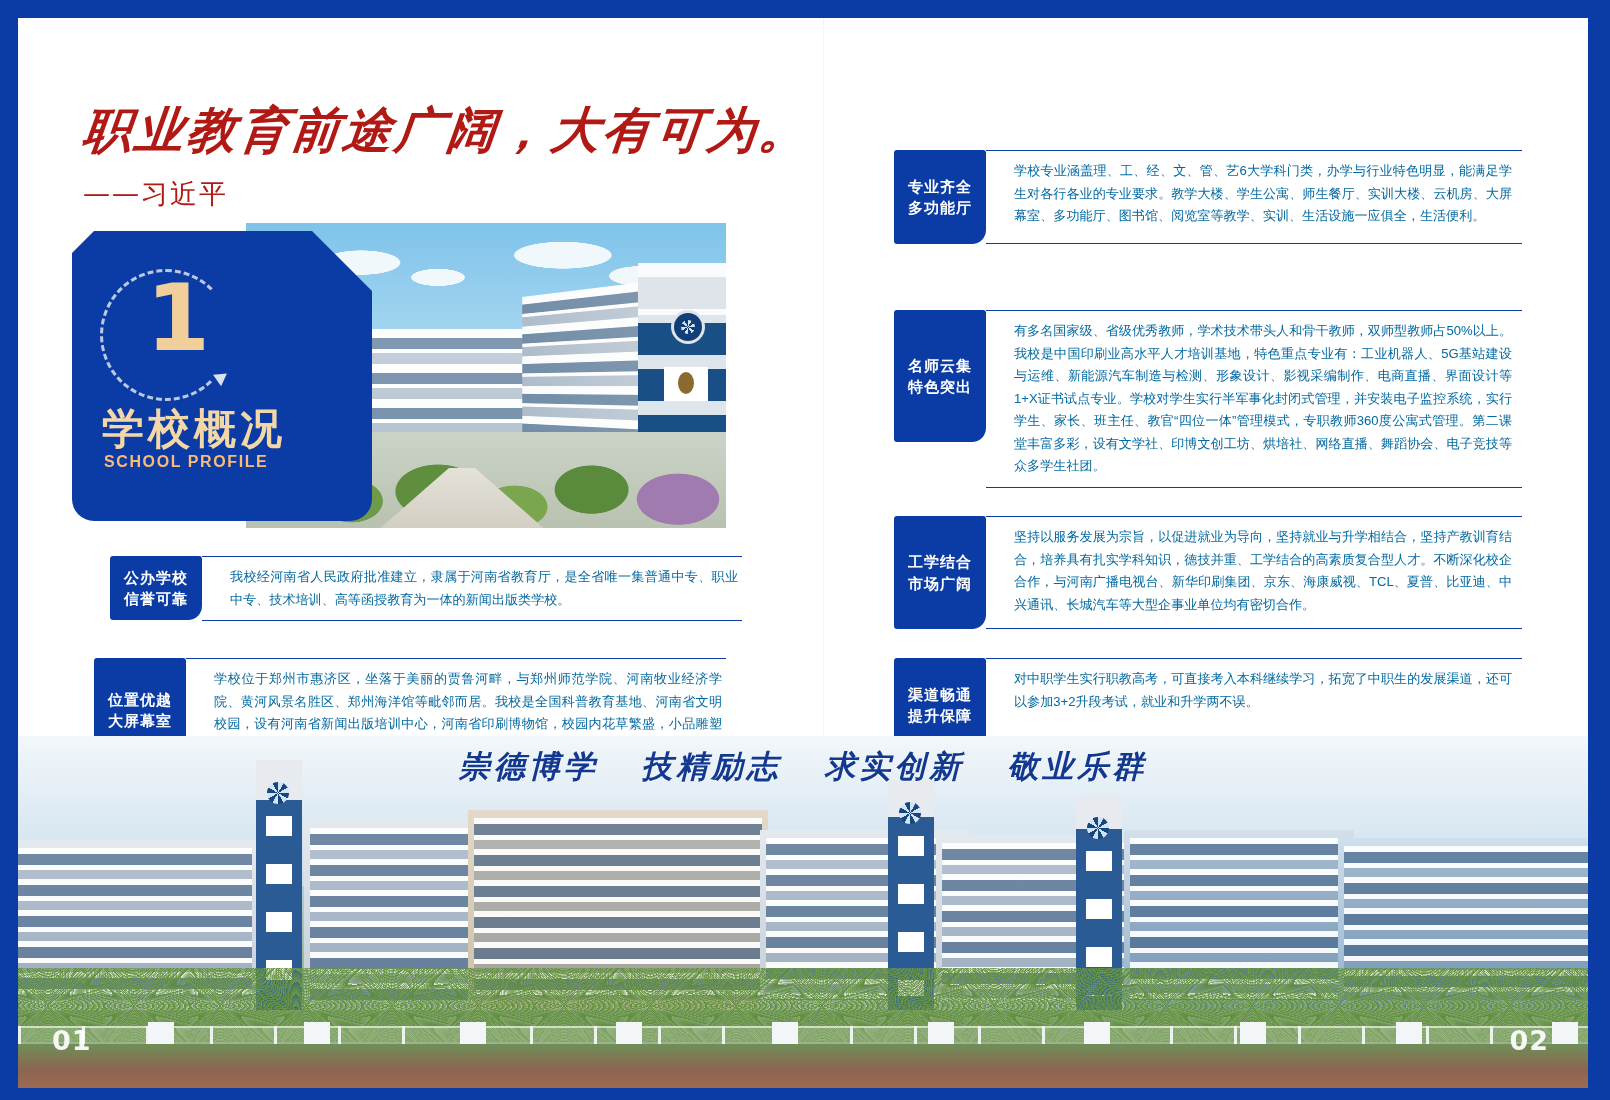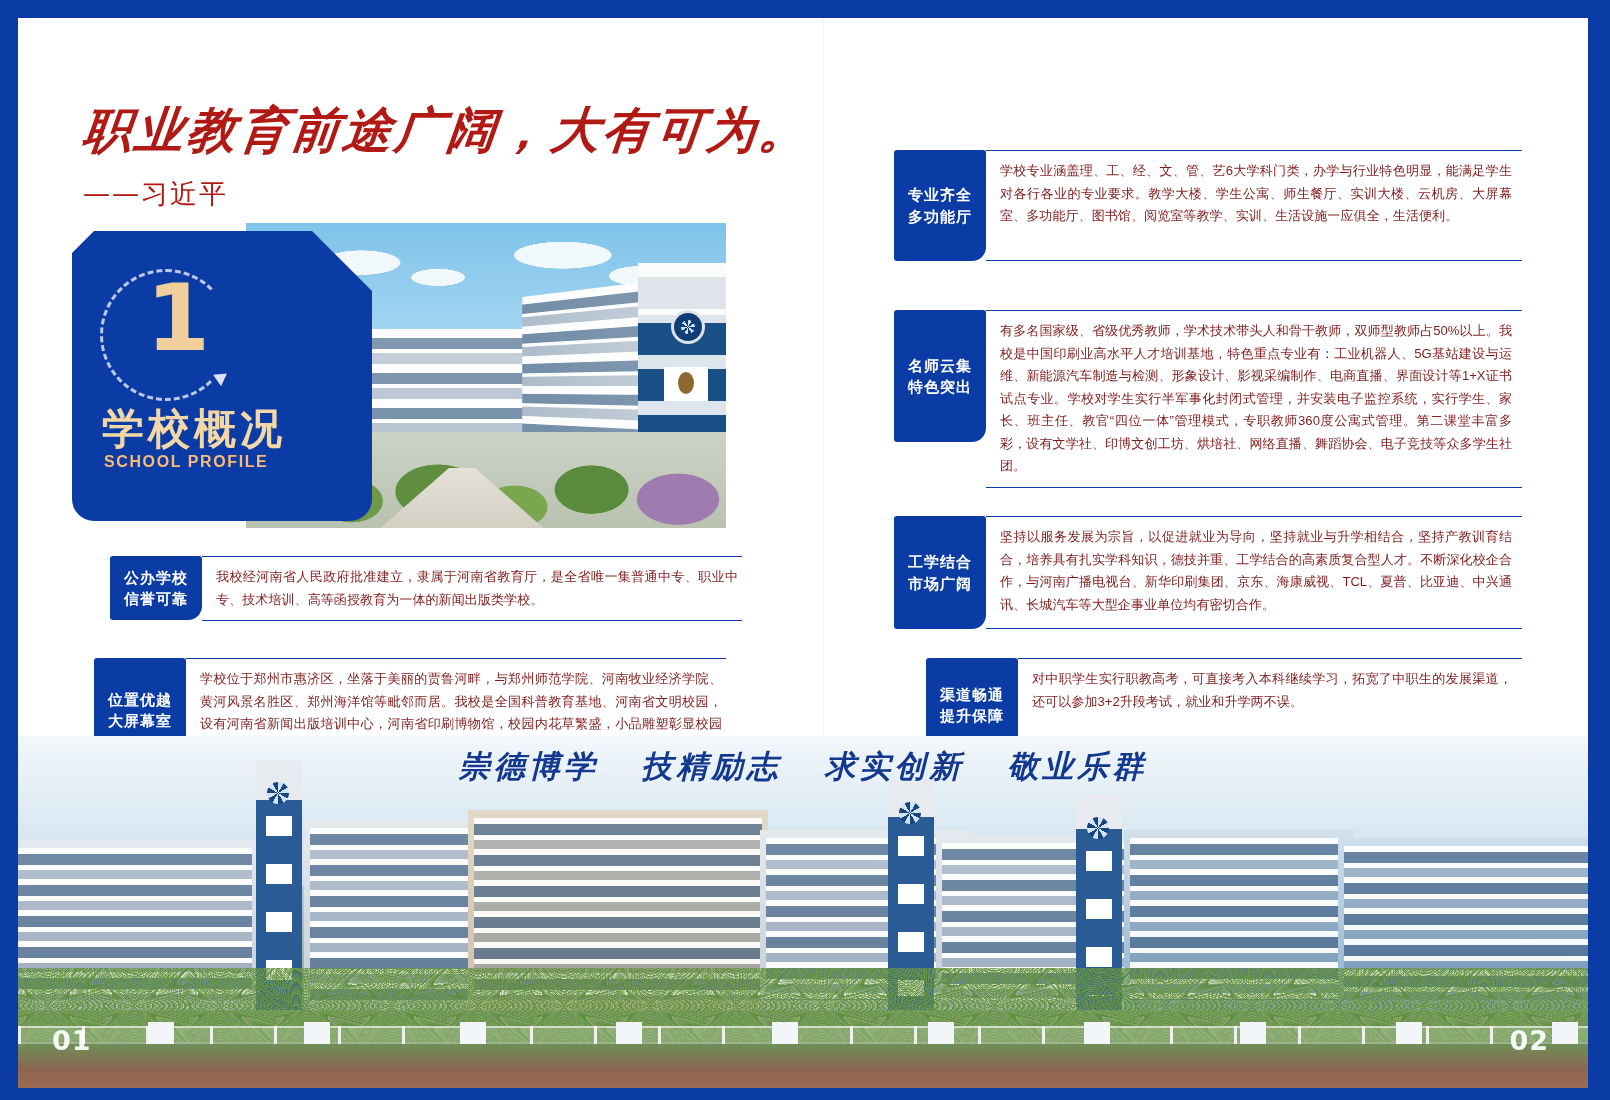--- a/index.html
+++ b/index.html
@@ -171,43 +171,43 @@
     min-width:92px;
     display:flex;flex-direction:column;justify-content:center;align-items:center;
     font-size:15px;font-weight:bold;line-height:1.42;letter-spacing:1px;
     padding:6px 10px;
     flex:0 0 auto;
   }
   .info .body{
     flex:1;
     border-top:1.6px solid #0b3ca5;
     border-bottom:1.6px solid #0b3ca5;
-    padding:9px 4px 9px 14px;
+    padding:9px 4px 9px 28px;
     font-size:13.1px;
     line-height:1.72;
-    color:#7f1d1d;
+    color:#0369a1;
     text-align:justify;
   }
   .info.right .body{ padding-right:10px; }
 
   
   #blk-public{ left:92px; top:538px; width:632px; }
   #blk-public .bar{ height:64px; }
   #blk-location{ left:76px; top:640px; width:632px; }
   #blk-location .bar{ height:104px; }
 
   
   #blk-major{ left:876px; top:132px; width:628px; }
-  #blk-major .bar{ height:111px; }
+  #blk-major .bar{ height:94px; }
   #blk-teacher{ left:876px; top:292px; width:628px; }
   #blk-teacher .bar{ height:132px; }
   #blk-work{ left:876px; top:498px; width:628px; }
   #blk-work .bar{ height:113px; }
   #blk-channel{ left:876px; top:640px; width:628px; }
-  #blk-channel .bar{ height:94px;margin-left:32px; }
+  #blk-channel .bar{ height:94px; }
 
   
   #pano{
     position:absolute;left:0;right:0;bottom:0;height:352px;
     overflow:hidden;
     background:linear-gradient(180deg,#eef4f8 0%,#cfe0ec 22%,#b9cfdf 40%,#9fb7a4 64%,#7a9560 100%);
   }
   #pano-sky{position:absolute;left:0;right:0;top:0;height:150px;
     background:linear-gradient(180deg,#f2f7fa,#cbdfee);}
   .pb{position:absolute;bottom:78px;background:linear-gradient(180deg,#e4e9ee,#c3ccd6);}

